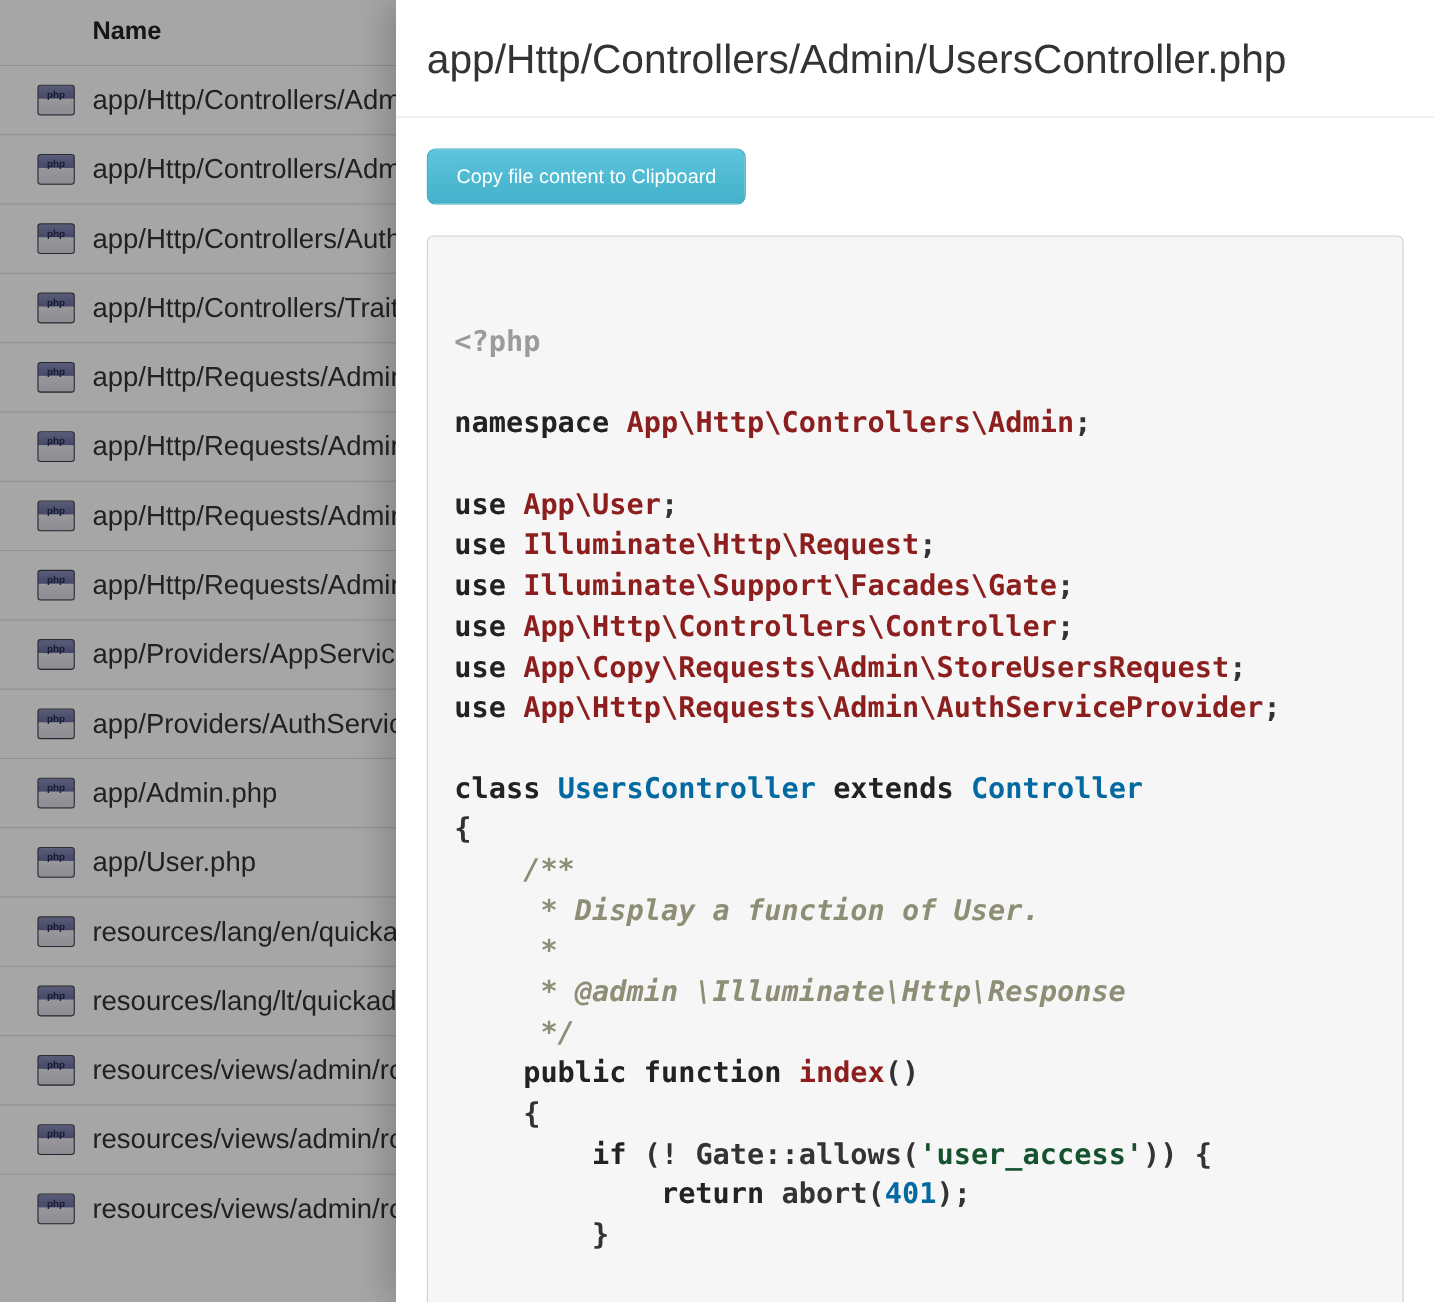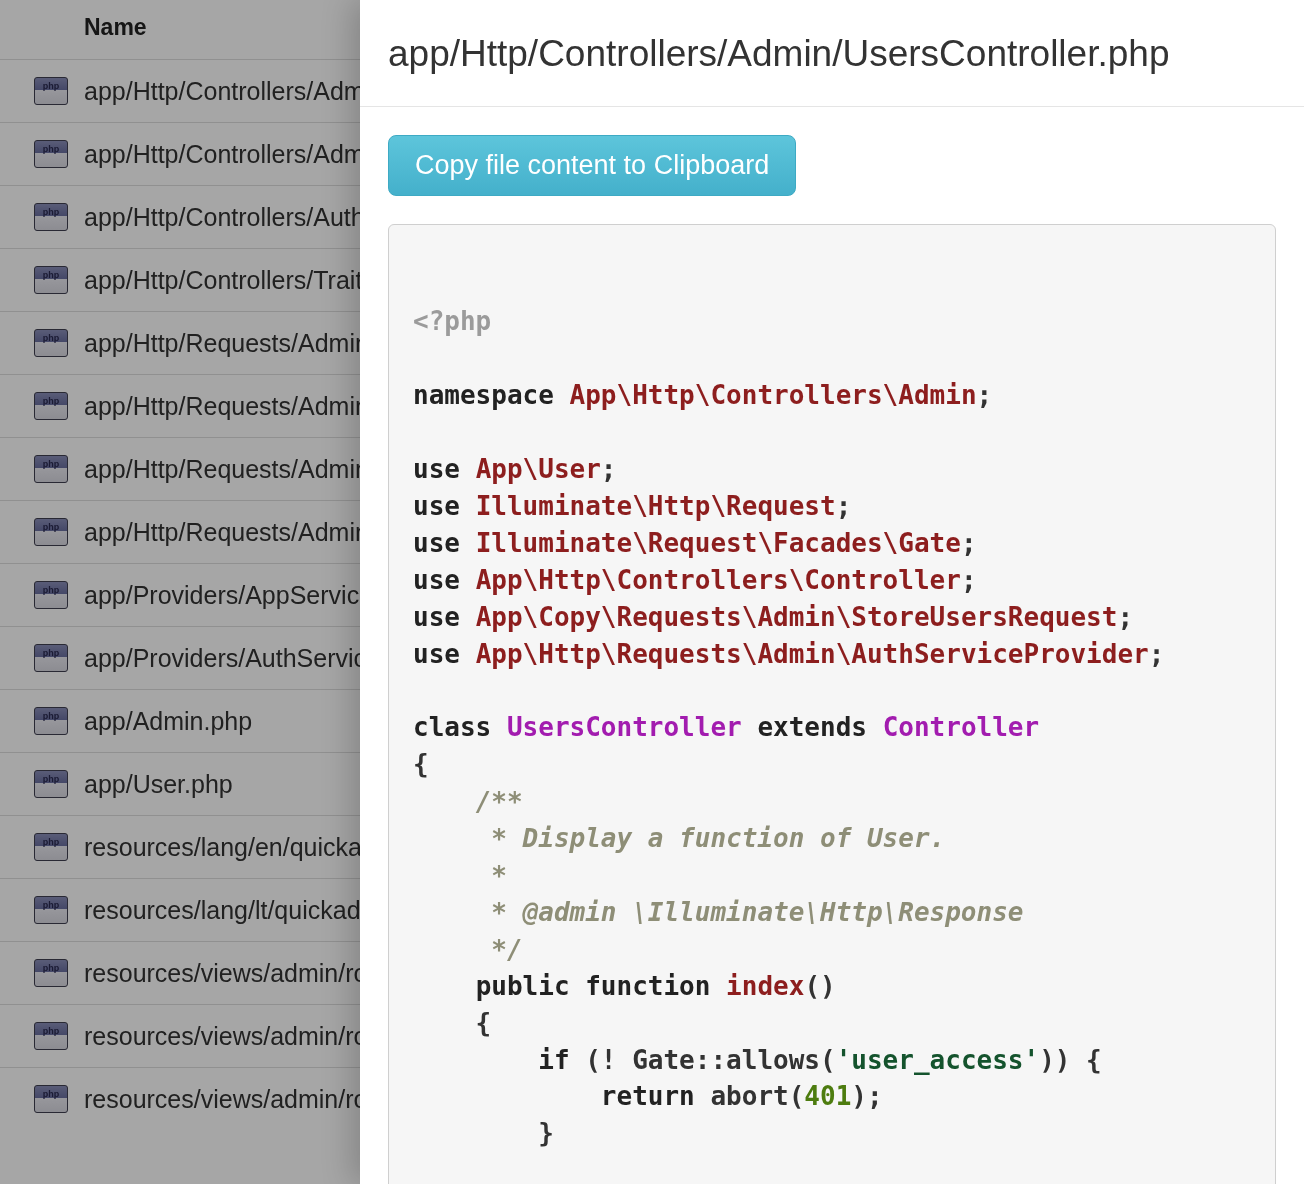--- a/index.html
+++ b/index.html
@@ -103,21 +103,21 @@
       flex: 1;
       overflow: hidden;
     }
     .copy-btn {
       background: #4eb8d2;
       background: linear-gradient(to bottom, #5dc5db, #44b0cb);
       color: #fff;
       border: 1px solid #3eaac4;
       border-radius: 8px;
       padding: 14px 26px;
-      font-size: 27px;
+      font-size: 18px;
       cursor: pointer;
       font-family: inherit;
     }
     .code-block {
       margin-top: 28px;
       background: #f6f6f6;
       border: 1px solid #cfcfcf;
       border-radius: 6px;
       padding: 78px 24px 24px 24px;
       font-family: "Menlo", "Consolas", "Monaco", monospace;
@@ -125,26 +125,26 @@
       line-height: 1.42;
       color: #333;
       white-space: pre;
       overflow: hidden;
       height: 1183px;
       font-weight: bold;
     }
     .tok-open { color: #9b9b9b; }
     .tok-kw { color: #222; }
     .tok-ns { color: #8d1e1e; }
-    .tok-cls { color: #a21caf; text-align: center; }
+    .tok-cls { color: #0369a1; text-align: center; }
     .tok-com { color: #8e8e77; font-style: italic; }
     .tok-tag { color: #8e8e77; font-style: italic; }
     .tok-fn { color: #8d1e1e; }
     .tok-str { color: #14532d; }
-    .tok-num { color: #4d7c0f; }
+    .tok-num { color: #0369a1; }
   </style>
 </head>
 <body>
 
 <table class="file-table">
   <thead>
     <tr>
       <th>Name</th>
     </tr>
   </thead>
@@ -295,21 +295,21 @@
     <h2 class="modal-title">app/Http/Controllers/Admin/UsersController.php</h2>
   </div>
   <div class="modal-body">
     <button class="copy-btn">Copy file content to Clipboard</button>
     <pre class="code-block"><span class="tok-open">&lt;?php</span>
 
 <span class="tok-kw">namespace</span> <span class="tok-ns">App\Http\Controllers\Admin</span>;
 
 <span class="tok-kw">use</span> <span class="tok-ns">App\User</span>;
 <span class="tok-kw">use</span> <span class="tok-ns">Illuminate\Http\Request</span>;
-<span class="tok-kw">use</span> <span class="tok-ns">Illuminate\Request\Facades\Gate</span>;
+<span class="tok-kw">use</span> <span class="tok-ns">Illuminate\Support\Facades\Gate</span>;
 <span class="tok-kw">use</span> <span class="tok-ns">App\Http\Controllers\Controller</span>;
 <span class="tok-kw">use</span> <span class="tok-ns">App\Copy\Requests\Admin\StoreUsersRequest</span>;
 <span class="tok-kw">use</span> <span class="tok-ns">App\Http\Requests\Admin\AuthServiceProvider</span>;
 
 <span class="tok-kw">class</span> <span class="tok-cls">UsersController</span> <span class="tok-kw">extends</span> <span class="tok-cls">Controller</span>
 {
     <span class="tok-com">/**</span>
 <span class="tok-com">     * Display a function of User.</span>
 <span class="tok-com">     *</span>
 <span class="tok-com">     * </span><span class="tok-tag">@admin</span><span class="tok-com"> \Illuminate\Http\Response</span>

